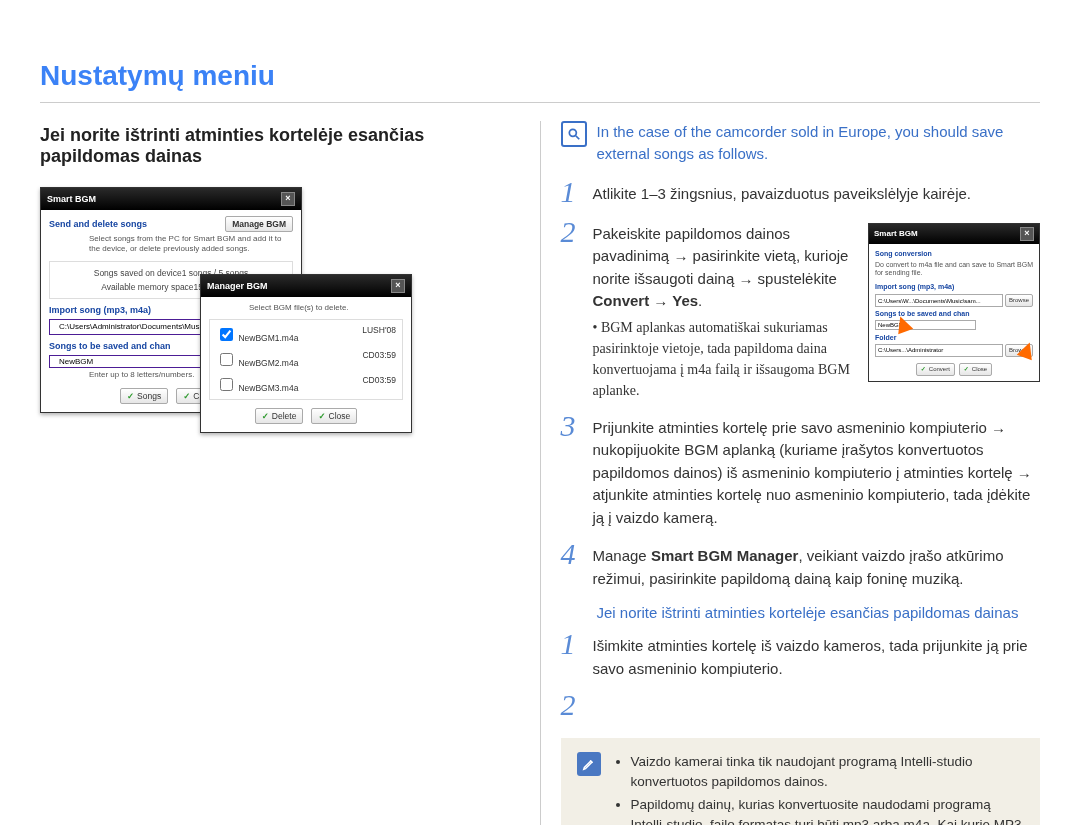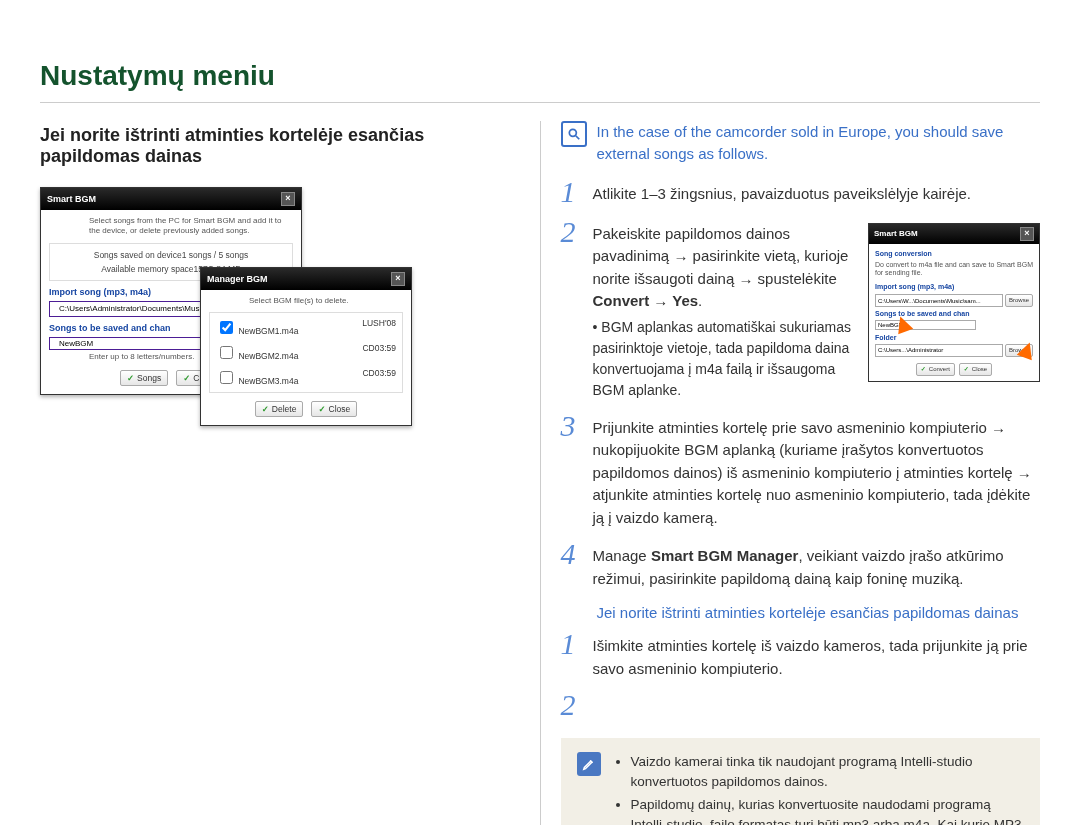--- a/index.html
+++ b/index.html
@@ -10,21 +10,21 @@
     color: #333;
     background: #fff;
   }
   .page {
     padding: 60px 40px 20px 40px;
     box-sizing: border-box;
     width: 1080px;
   }
   .page-title {
     font-size: 28px;
-    color: #14532d;
+    color: #3b82f6;
     font-weight: 600;
     margin: 0 0 10px 0;
   }
   .hr {
     border: none;
     border-top: 1px solid #ccc;
     margin: 0 0 18px 0;
   }
   .cols {
     display: flex;
@@ -102,20 +102,21 @@
   .step-row {
     display: flex;
     align-items: flex-start;
     gap: 10px;
   }
   .sub-bullet {
     font-size: 14px;
     line-height: 1.5;
     margin-left: 0;
     margin-top: 4px;
+    font-family: Liberation Serif, serif;
   }
   .blue-subhead {
     color: #3a70c7;
     font-size: 15px;
     margin: 8px 0 4px 36px;
   }
   .note-box {
     background: #f2efe6;
     border: none;
     display: flex;
@@ -234,21 +235,21 @@
   }
   .chk {
     display: flex;
     justify-content: space-between;
     font-size: 8.5px;
     padding: 3px 0;
   }
   .win2 {
     position: absolute;
     left: 160px;
-    top: 80px;
+    top: 87px;
     width: 210px;
   }
 
   
   .mock-small {
     width: 170px;
     flex-shrink: 0;
     font-size: 7px;
     border: 1px solid #333;
     background: #fff;
@@ -273,20 +274,24 @@
     <div class="left">
       <div class="section-title">Jei norite ištrinti atminties kortelėje esančias papildomas dainas</div>
 
       <div class="mock-app">
         <div class="win" style="width:260px;">
           <div class="win-title">
             <span>Smart BGM</span>
             <span class="win-close">×</span>
           </div>
           <div class="win-body">
+            <div class="wb-head">
+              <span>Send and delete songs</span>
+              <span class="btn-s">Manage BGM</span>
+            </div>
             <div class="desc">Select songs from the PC for Smart BGM and add it to the device, or delete previously added songs.</div>
             <div style="border:1px solid #ddd;padding:4px 6px;">
               <div class="row">
                   <span>Songs saved on device</span>
                   <span>1 songs / 5 songs</span>
                 </div>
               <div class="row">
                   <span>Available memory space</span>
                   <span>157C.84 MB</span>
                 </div>

